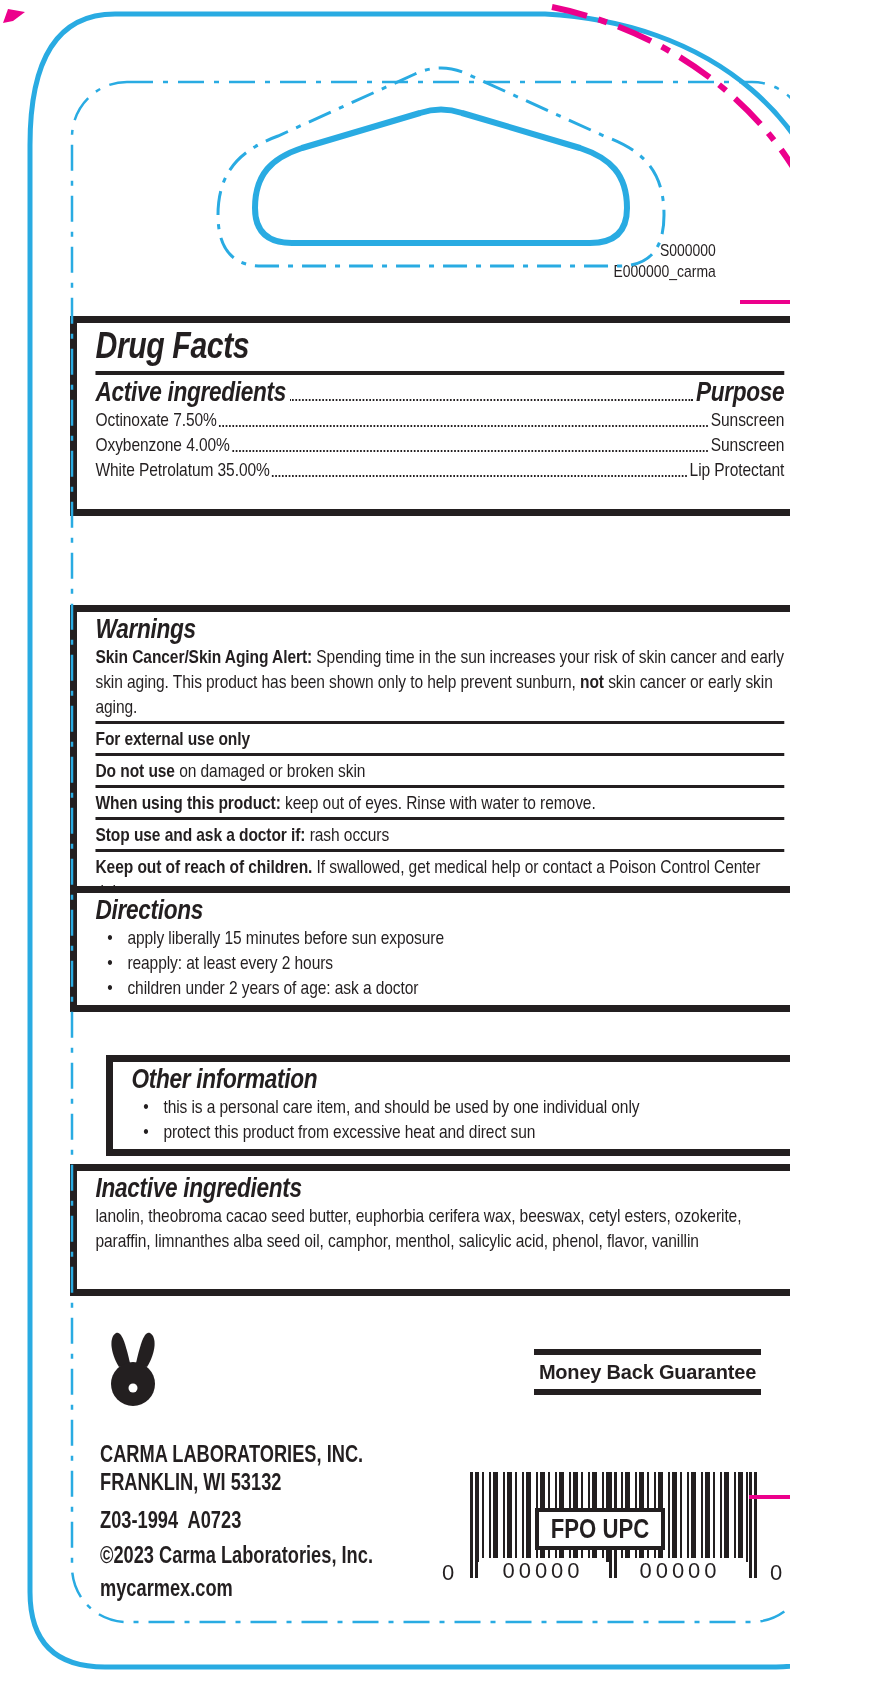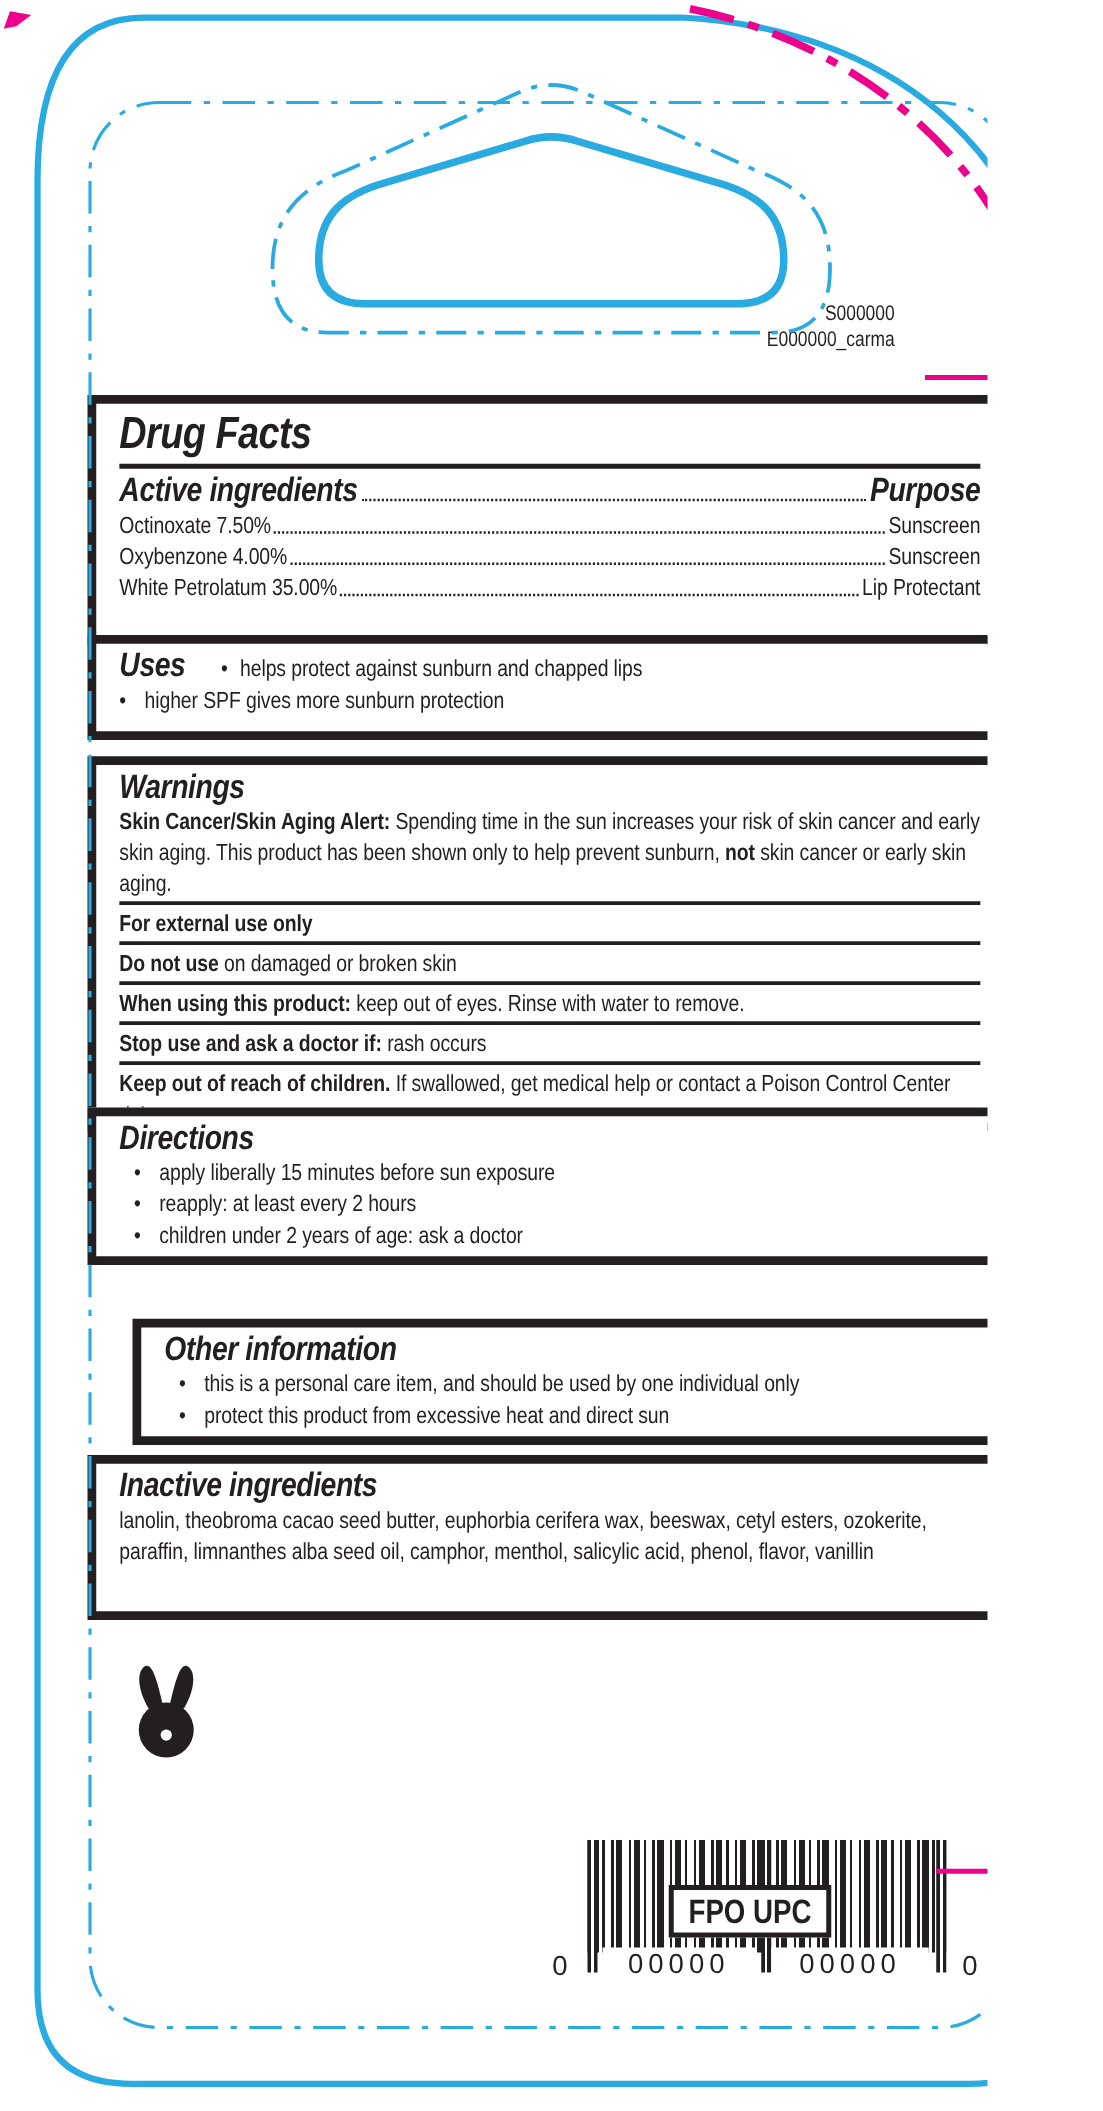--- a/index.html
+++ b/index.html
@@ -111,33 +111,20 @@
         <span>Sunscreen</span>
       </div>
       <div class="ing-row">
         <span>White Petrolatum 35.00%</span>
         <span class="lead"></span>
         <span>Lip Protectant</span>
       </div>
     </div>
   </div>
 
-  <div class="panel-box" style="top:508px;height:84px;">
-    <div class="shrinkx">
-      <div class="uses-line">
-        <span class="sec-title">Uses</span>
-        <span class="bdot"></span>
-        <span>helps protect against sunburn and chapped lips</span>
-      </div>
-      <div class="brow">
-        <span class="bdot"></span>
-        <span>higher SPF gives more sunburn protection</span>
-      </div>
-    </div>
-  </div>
 
   <div class="panel-box" style="top:605px;height:300px;">
     <div class="shrinkx">
       <div class="sec-title">Warnings</div>
       <div>
         <span class="b">Skin Cancer/Skin Aging Alert:</span><span> Spending time in the sun increases your risk of skin cancer and early skin aging. This product has been shown only to help prevent sunburn, </span><span class="b">not</span><span> skin cancer or early skin aging.</span>
       </div>
       <div class="wrule"></div>
       <div>
         <span class="b">For external use only</span><span></span>
@@ -201,21 +188,33 @@
   </div>
 
   <svg width="60" height="82" viewBox="0 0 60 82" style="position:absolute;left:103px;top:1330px;z-index:2;">
     <path d="M13,3 C6,7 7,22 16,37 L27,33 C23,16 19,0 13,3 Z" fill="#231f20"></path>
     <path d="M47,3 C54,7 53,22 44,37 L33,33 C37,16 41,0 47,3 Z" fill="#231f20"></path>
     <circle cx="30" cy="54" r="22" fill="#231f20"></circle>
     <circle cx="30" cy="58" r="4.5" fill="#ffffff"></circle>
   </svg>
 
 
-
+  <div class="badge" style="left:534px;top:1349px;width:227px;">
+    <div class="bar"></div>
+    <div class="lbl">Money Back Guarantee</div>
+    <div class="bar"></div>
+  </div>
+
+  <div class="company">
+    <div class="co-l1">CARMA LABORATORIES, INC.</div>
+    <div class="co-l2">FRANKLIN, WI 53132</div>
+    <div class="co-l3">Z03-1994  A0723</div>
+    <div class="co-l4">©2023 Carma Laboratories, Inc.</div>
+    <div class="co-l5">mycarmex.com</div>
+  </div>
 
   <div class="bc-bars"></div>
   <div class="bc-guard" style="left:470px;"></div>
   <div class="bc-guard" style="left:609px;"></div>
   <div class="bc-guard" style="left:749px;"></div>
   <div class="bc-label">
     <span>FPO UPC</span>
   </div>
   <div class="bc-digits" style="left:436px;top:1560px;width:24px;letter-spacing:0;font-size:22px;">0</div>
   <div class="bc-digits" style="left:482px;top:1558px;width:122px;background:#fff;">00000</div>

